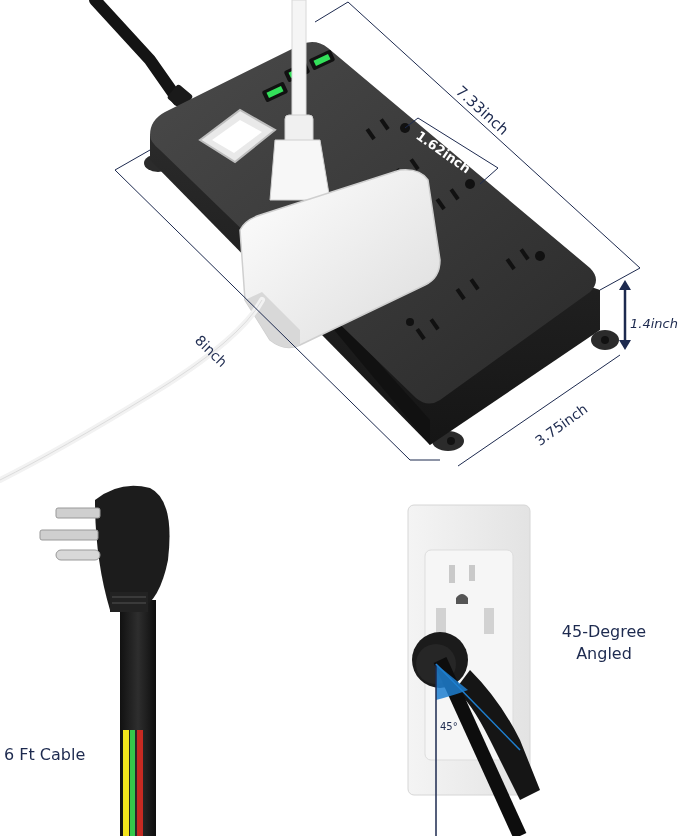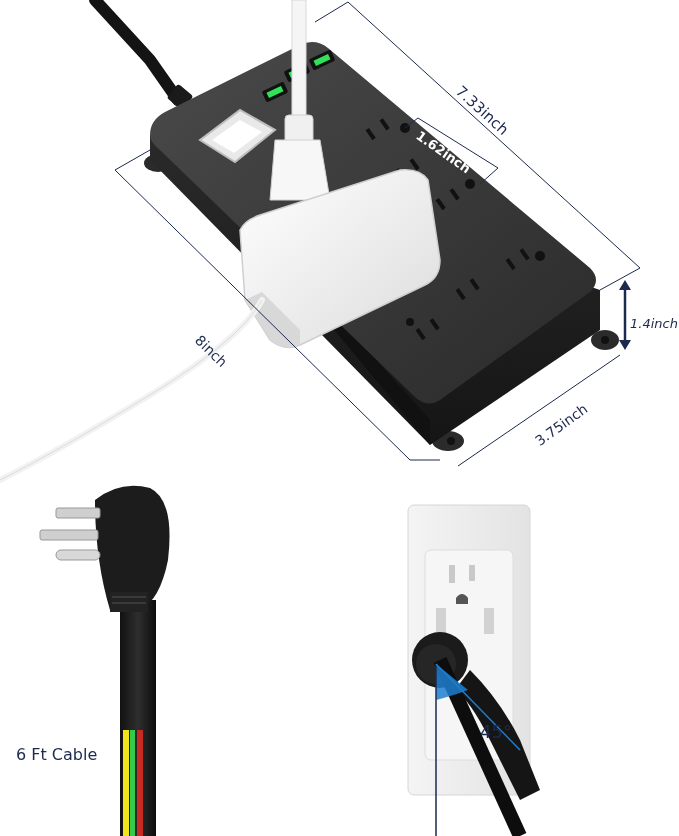--- a/index.html
+++ b/index.html
@@ -173,15 +173,19 @@
   </g>
 </svg>
 
 
 <div class="label rot" style="left:464px;top:82px;font-size:15px;transform:rotate(42deg);">7.33inch</div>
 <div class="label rot" style="left:422px;top:128px;font-size:13px;font-weight:bold;color:#ffffff;transform:rotate(35deg);">1.62inch</div>
 <div class="label" style="left:630px;top:305px;font-size:13px;font-style:italic;margin-top:11px;">1.4inch</div>
 <div class="label rot" style="left:532px;top:436px;font-size:14px;transform:rotate(-36deg);">3.75inch</div>
 <div class="label rot" style="left:203px;top:332px;font-size:14px;transform:rotate(44deg);">8inch</div>
 
-<div class="label" style="left:440px;top:721px;font-size:18px;margin-left:40px;">45°</div>
-<div class="label" style="left:16px;top:745px;font-size:16px;">6 Ft Cable</div>
+<div class="label callout" style="left:548px;top:621px;width:112px;">
+  <div>45-Degree</div>
+  <div>Angled</div>
+</div>
+<div class="label" style="left:440px;top:721px;font-size:10px;">45°</div>
+<div class="label" style="left:4px;top:745px;font-size:16px;">6 Ft Cable</div>
 </div>
 
 </body></html>

